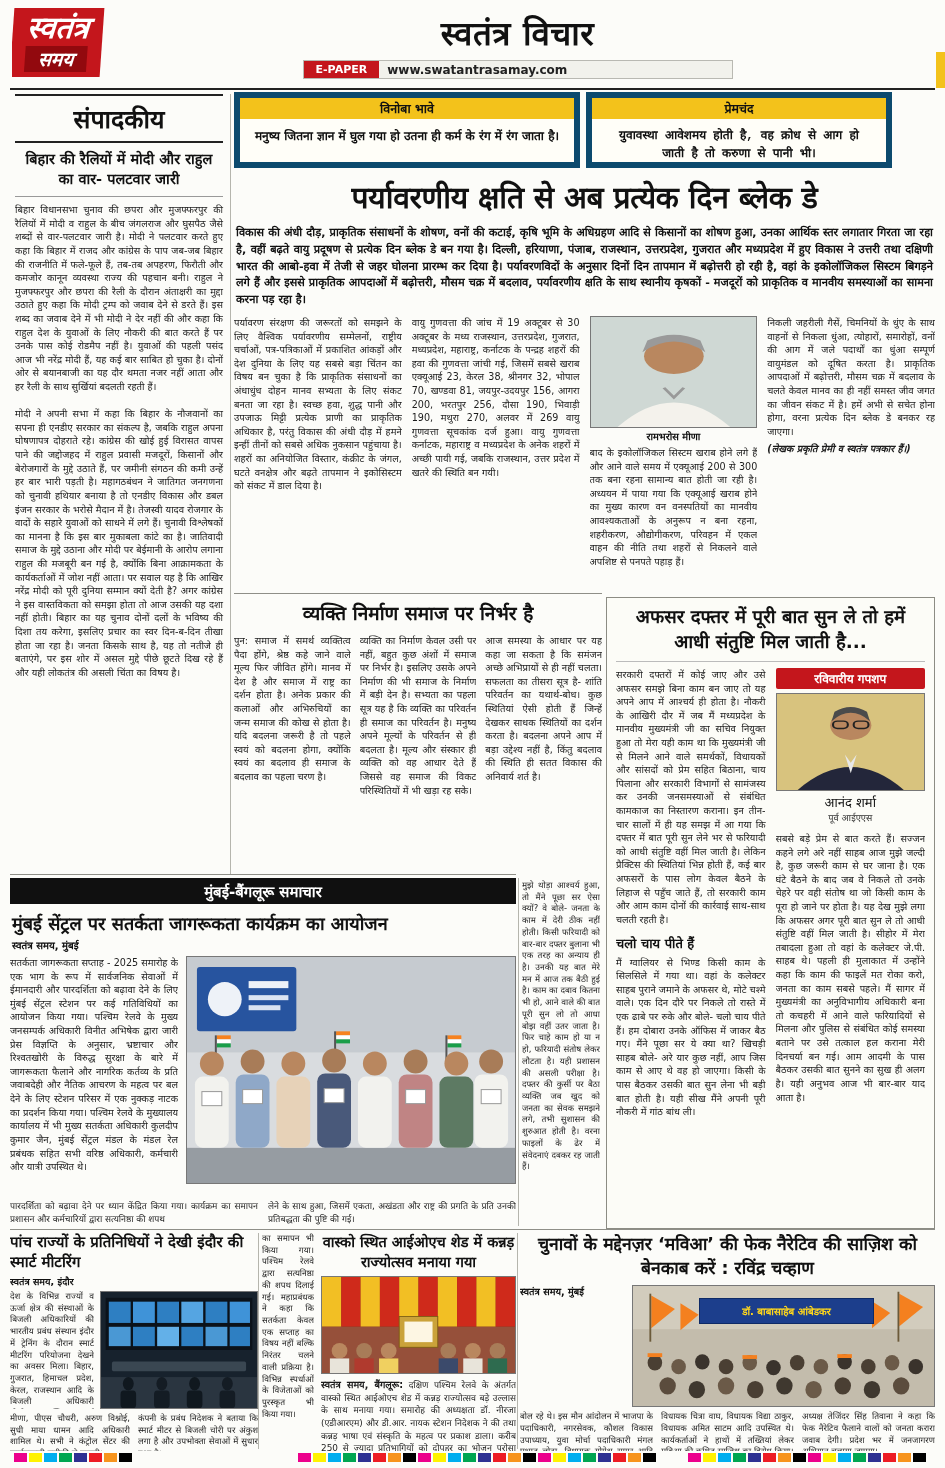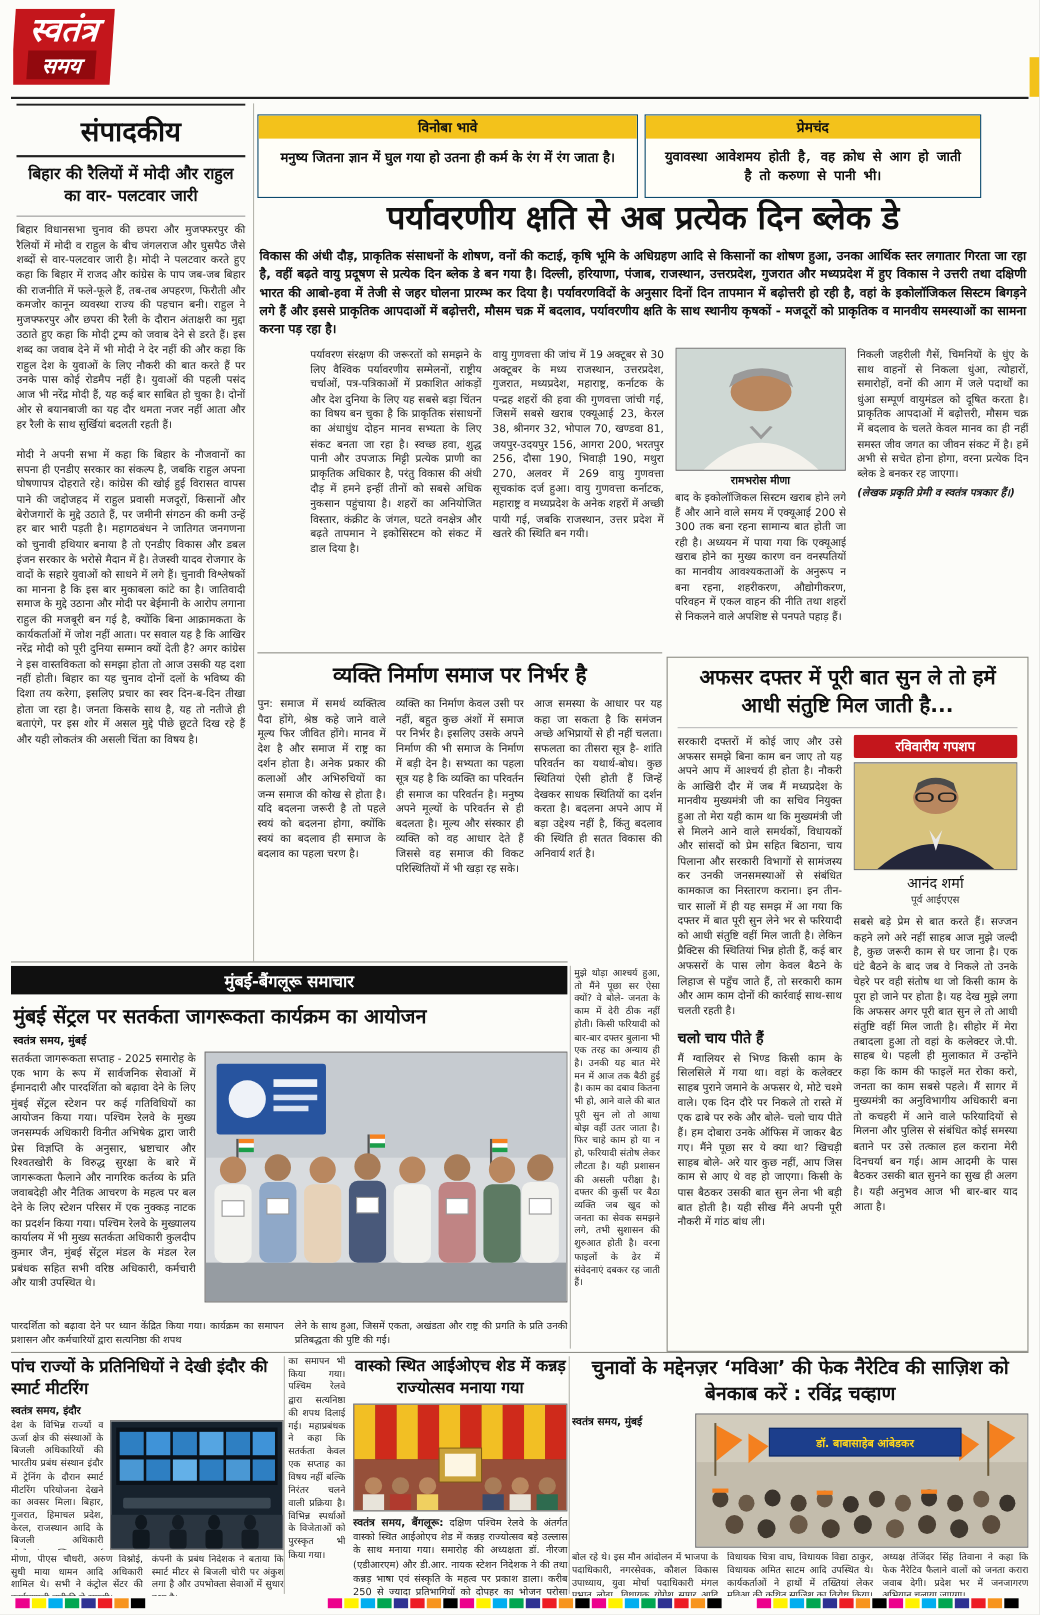--- a/index.html
+++ b/index.html
@@ -36,31 +36,31 @@
   .photo { position:relative; border:1px solid #777; background:#ccc; overflow:hidden; }
   .photo svg { display:block; width:100%; height:100%; }
 
   
   .editorial { left:10px; top:94px; width:218px; height:782px; padding:0 5px; }
   .ed-title { font-size:25px; font-weight:800; text-align:center; padding:5px 0 6px; border-top:2px solid #222; border-bottom:2px solid #222; }
   .ed-head { font-size:14.5px; font-weight:bold; text-align:center; line-height:1.35; padding:7px 2px; border-bottom:1px solid #999; }
   .ed-body { margin-top:6px; height:668px; }
 
   
-  .quote { top:104px; height:76px; border:1px solid #0c4a6e; background:#fffef8; }
+  .quote { top:92px; height:76px; border:6px solid #0c4a6e; background:#fffef8; }
   .quote-left { left:234px; width:346px; }
   .quote-right { left:586px; width:306px;font-family:Liberation Mono, monospace; }
   .quote-author { background:#f3c21b; font-size:12.5px; font-weight:800; text-align:center; padding:2px 0; }
   .quote-text { font-size:12px; font-weight:bold; text-align:center; padding:8px 14px; line-height:1.5; }
 
   
   .env { left:234px; top:176px; width:701px; height:417px; }
   .env-head { font-size:30px; font-weight:800; text-align:center; letter-spacing:-0.3px; }
   .env-intro { font-size:11.2px; font-weight:bold; text-align:justify; line-height:1.5; margin:8px 2px 7px; }
-  .env-cols { display:flex; gap:10px; height:262px;margin-left:48px; }
+  .env-cols { display:flex; gap:10px; height:262px; }
   .env-col { flex:1; overflow:hidden; }
   .env-photo { height:112px; margin-bottom:2px; }
   .env-cap { font-size:9.8px; font-weight:bold; text-align:center; margin-bottom:3px; }
   .tailnote { font-weight:bold; font-style:italic; margin-top:4px; }
 
   
   .society { left:234px; top:597px; width:368px; height:277px; }
   .soc-head { font-size:19px; font-weight:800; text-align:center; padding:3px 0 8px; }
   .soc-cols { display:flex; gap:9px; height:236px; }
   .soc-col { flex:1; overflow:hidden; }
@@ -119,20 +119,27 @@
 </style>
 </head>
 <body>
 
 <div class="page">
 
   <header class="abs masthead">
     <div class="logo">
       <div class="logo-top">स्वतंत्र</div>
       <div class="logo-bottom">समय</div>
+    </div>
+    <div class="mast-center">
+      <div class="paper-title">स्वतंत्र विचार</div>
+      <div class="epaper-bar">
+        <span class="epaper-tag">E-PAPER</span>
+        <span class="website">www.swatantrasamay.com</span>
+      </div>
     </div>
   </header>
   <div class="yellow-accent"></div>
   <div class="hline" style="top:88px;left:10px;width:925px;border-top:2px solid #222;"></div>
 
   <section class="abs editorial">
     <h2 class="ed-title">संपादकीय</h2>
     <h3 class="ed-head">बिहार की रैलियों में मोदी और राहुल का वार- पलटवार जारी</h3>
     <p class="bodytext prewrap ed-body">बिहार विधानसभा चुनाव की छपरा और मुजफ्फरपुर की रैलियों में मोदी व राहुल के बीच जंगलराज और घुसपैठ जैसे शब्दों से वार-पलटवार जारी है। मोदी ने पलटवार करते हुए कहा कि बिहार में राजद और कांग्रेस के पाप जब-जब बिहार की राजनीति में फले-फूले हैं, तब-तब अपहरण, फिरौती और कमजोर कानून व्यवस्था राज्य की पहचान बनी। राहुल ने मुजफ्फरपुर और छपरा की रैली के दौरान अंताक्षरी का मुद्दा उठाते हुए कहा कि मोदी ट्रम्प को जवाब देने से डरते हैं। इस शब्द का जवाब देने में भी मोदी ने देर नहीं की और कहा कि राहुल देश के युवाओं के लिए नौकरी की बात करते हैं पर उनके पास कोई रोडमैप नहीं है। युवाओं की पहली पसंद आज भी नरेंद्र मोदी हैं, यह कई बार साबित हो चुका है। दोनों ओर से बयानबाजी का यह दौर थमता नजर नहीं आता और हर रैली के साथ सुर्खियां बदलती रहती हैं।
 

